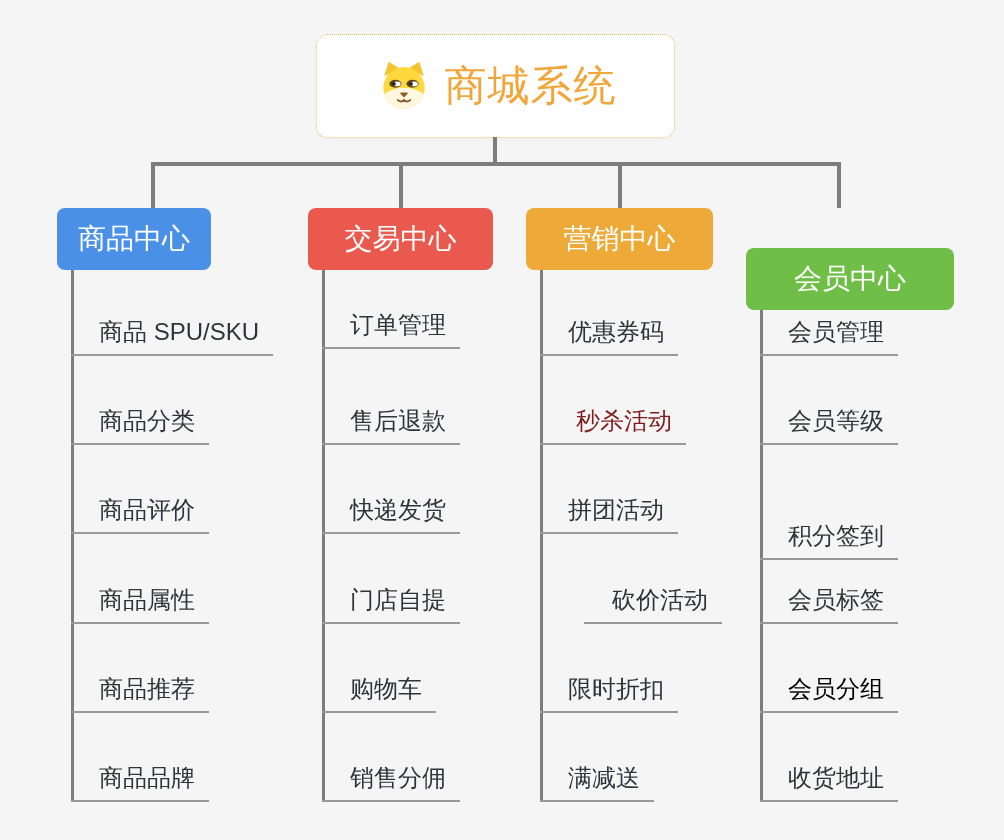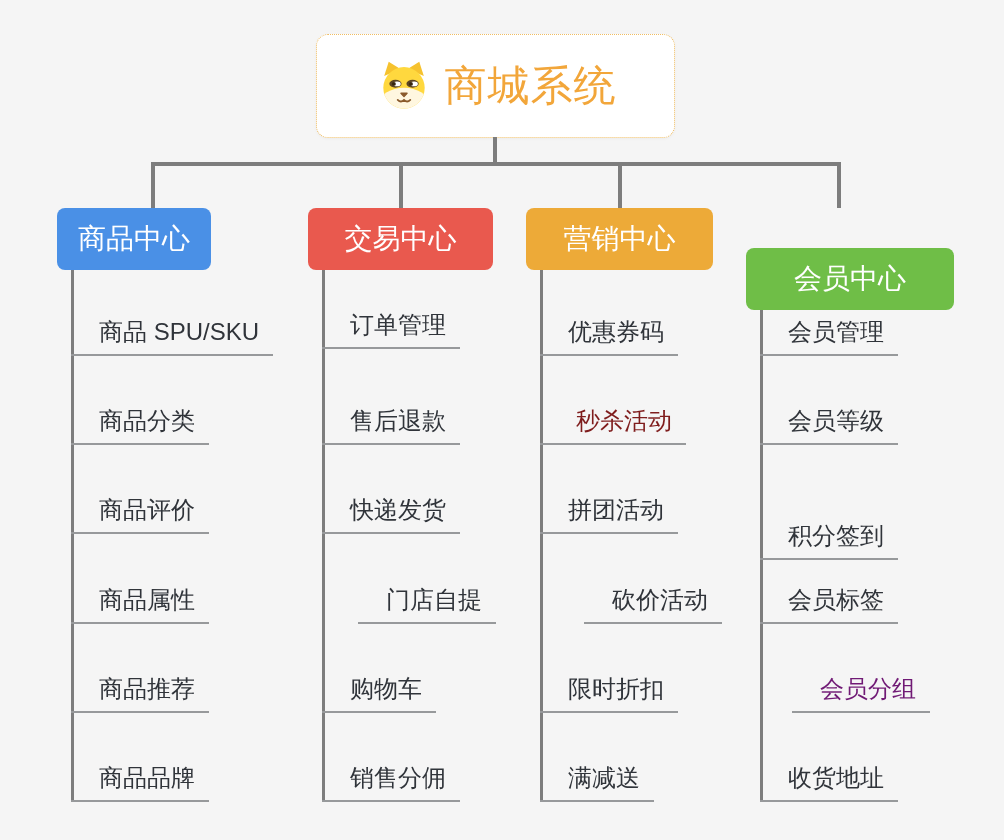--- a/index.html
+++ b/index.html
@@ -109,35 +109,35 @@
       <div class="leaf" style="left: 71px; top: 495px; border-bottom-color: rgb(151, 153, 155); color: rgb(48, 52, 58);">商品评价</div>
       <div class="leaf" style="left: 71px; top: 585px; border-bottom-color: rgb(151, 153, 155); color: rgb(48, 52, 58);">商品属性</div>
       <div class="leaf" style="left: 71px; top: 674px; border-bottom-color: rgb(151, 153, 155); color: rgb(48, 52, 58);">商品推荐</div>
       <div class="leaf" style="left: 71px; top: 763px; border-bottom-color: rgb(151, 153, 155); color: rgb(48, 52, 58);">商品品牌</div>
       <div class="branch-box" style="left: 308px; top: 208px; width: 185px; background: rgb(233, 89, 78);">
         <span class="branch-label" style="color: rgb(255, 255, 255);">交易中心</span>
       </div>
       <div class="leaf" style="left: 322px; top: 310px; border-bottom-color: rgb(151, 153, 155); color: rgb(48, 52, 58);">订单管理</div>
       <div class="leaf" style="left: 322px; top: 406px; border-bottom-color: rgb(151, 153, 155); color: rgb(48, 52, 58);">售后退款</div>
       <div class="leaf" style="left: 322px; top: 495px; border-bottom-color: rgb(151, 153, 155); color: rgb(48, 52, 58);">快递发货</div>
-      <div class="leaf" style="left: 322px; top: 585px; border-bottom-color: rgb(151, 153, 155); color: rgb(48, 52, 58); margin-left: 36px;">门店自提</div>
+      <div class="leaf" style="left: 322px; top: 585px; border-bottom-color: rgb(151, 153, 155); color: rgb(48, 52, 58);">门店自提</div>
       <div class="leaf" style="left: 322px; top: 674px; border-bottom-color: rgb(151, 153, 155); color: rgb(48, 52, 58);">购物车</div>
       <div class="leaf" style="left: 322px; top: 763px; border-bottom-color: rgb(151, 153, 155); color: rgb(48, 52, 58);">销售分佣</div>
       <div class="branch-box" style="left: 526px; top: 208px; width: 187px; background: rgb(237, 170, 56);">
         <span class="branch-label" style="color: rgb(255, 255, 255);">营销中心</span>
       </div>
       <div class="leaf" style="left: 540px; top: 317px; border-bottom-color: rgb(151, 153, 155); color: rgb(48, 52, 58);">优惠券码</div>
       <div class="leaf" style="left: 540px; top: 406px; border-bottom-color: rgb(151, 153, 155); color: #7f1d1d; padding-left: 36px;">秒杀活动</div>
       <div class="leaf" style="left: 540px; top: 495px; border-bottom-color: rgb(151, 153, 155); color: rgb(48, 52, 58);">拼团活动</div>
       <div class="leaf" style="left: 540px; top: 585px; border-bottom-color: rgb(151, 153, 155); color: rgb(48, 52, 58); margin-left: 44px;">砍价活动</div>
       <div class="leaf" style="left: 540px; top: 674px; border-bottom-color: rgb(151, 153, 155); color: rgb(48, 52, 58);">限时折扣</div>
       <div class="leaf" style="left: 540px; top: 763px; border-bottom-color: rgb(151, 153, 155); color: rgb(48, 52, 58);">满减送</div>
       <div class="branch-box" style="left: 746px; top: 208px; width: 208px; background: rgb(111, 190, 71); margin-top: 40px;">
         <span class="branch-label" style="color: rgb(255, 255, 255);">会员中心</span>
       </div>
       <div class="leaf" style="left: 760px; top: 317px; border-bottom-color: rgb(151, 153, 155); color: rgb(48, 52, 58);">会员管理</div>
       <div class="leaf" style="left: 760px; top: 406px; border-bottom-color: rgb(151, 153, 155); color: rgb(48, 52, 58);">会员等级</div>
       <div class="leaf" style="left: 760px; top: 521px; border-bottom-color: rgb(151, 153, 155); color: rgb(48, 52, 58);">积分签到</div>
       <div class="leaf" style="left: 760px; top: 585px; border-bottom-color: rgb(151, 153, 155); color: rgb(48, 52, 58);">会员标签</div>
-      <div class="leaf" style="left: 760px; top: 674px; border-bottom-color: rgb(151, 153, 155); color: #701a75; margin-left: 32px;">会员分组</div>
+      <div class="leaf" style="left: 760px; top: 674px; border-bottom-color: rgb(151, 153, 155); color: #000000;">会员分组</div>
       <div class="leaf" style="left: 760px; top: 763px; border-bottom-color: rgb(151, 153, 155); color: rgb(48, 52, 58);">收货地址</div>
     </div>
 </div>
 
 </body></html>

